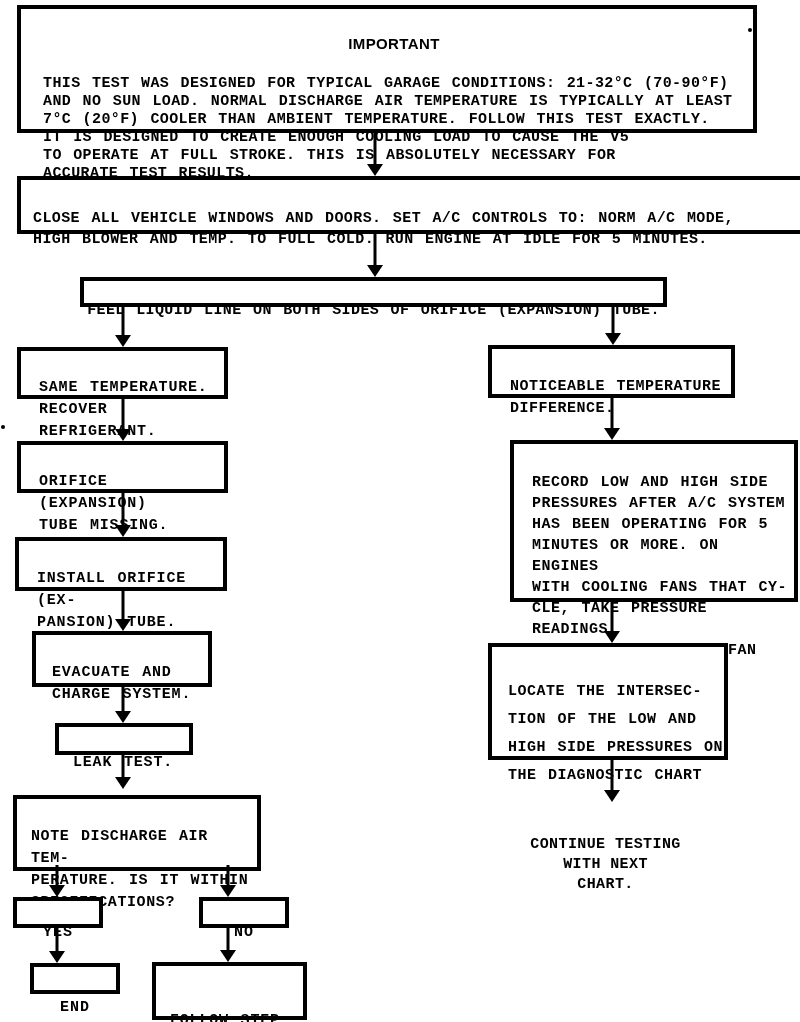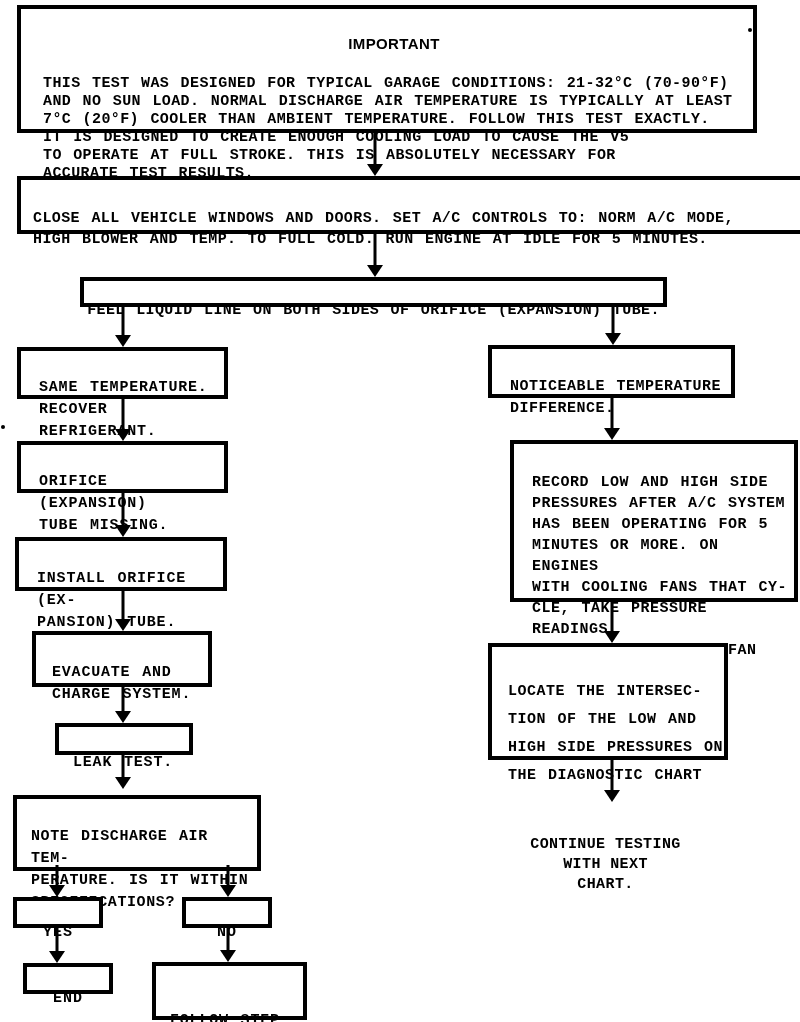--- a/index.html
+++ b/index.html
@@ -172,34 +172,34 @@
       <i class="head"></i>
     </div>
   <div class="arrow" style="left:220px; top:865px; height:32px;">
       <i class="stem"></i>
       <i class="head"></i>
     </div>
 
   <div class="node center" style="left:13px; top:897px; width:90px; height:31px; padding-top:2px; line-height:20px; letter-spacing:1px;">
     <div class="node-text">YES</div>
   </div>
-  <div class="node center" style="left:182px; top:897px; width:90px; height:31px; padding-top:2px; line-height:20px; letter-spacing:1px;">
+  <div class="node center" style="left:199px; top:897px; width:90px; height:31px; padding-top:2px; line-height:20px; letter-spacing:1px;">
     <div class="node-text">NO</div>
   </div>
 
   <div class="arrow" style="left:49px; top:928px; height:35px;">
       <i class="stem"></i>
       <i class="head"></i>
     </div>
   <div class="arrow" style="left:220px; top:928px; height:34px;">
       <i class="stem"></i>
       <i class="head"></i>
     </div>
 
-  <div class="node center" style="left:23px; top:963px; width:90px; height:31px; padding-top:2px; line-height:20px; letter-spacing:1px;">
+  <div class="node center" style="left:30px; top:963px; width:90px; height:31px; padding-top:11px; line-height:20px; letter-spacing:1px;">
     <div class="node-text">END</div>
   </div>
 
   <div class="node" style="left:152px; top:962px; width:155px; height:58px; padding:22px 0 0 14px; letter-spacing:0.8px;">
     <div class="node-text">FOLLOW STEP
 4 AGAIN.</div>
   </div>
 
   <div class="node" style="left:488px; top:345px; width:247px; height:53px; padding:5px 0 0 18px; letter-spacing:0.5px;">
     <div class="node-text">NOTICEABLE TEMPERATURE

